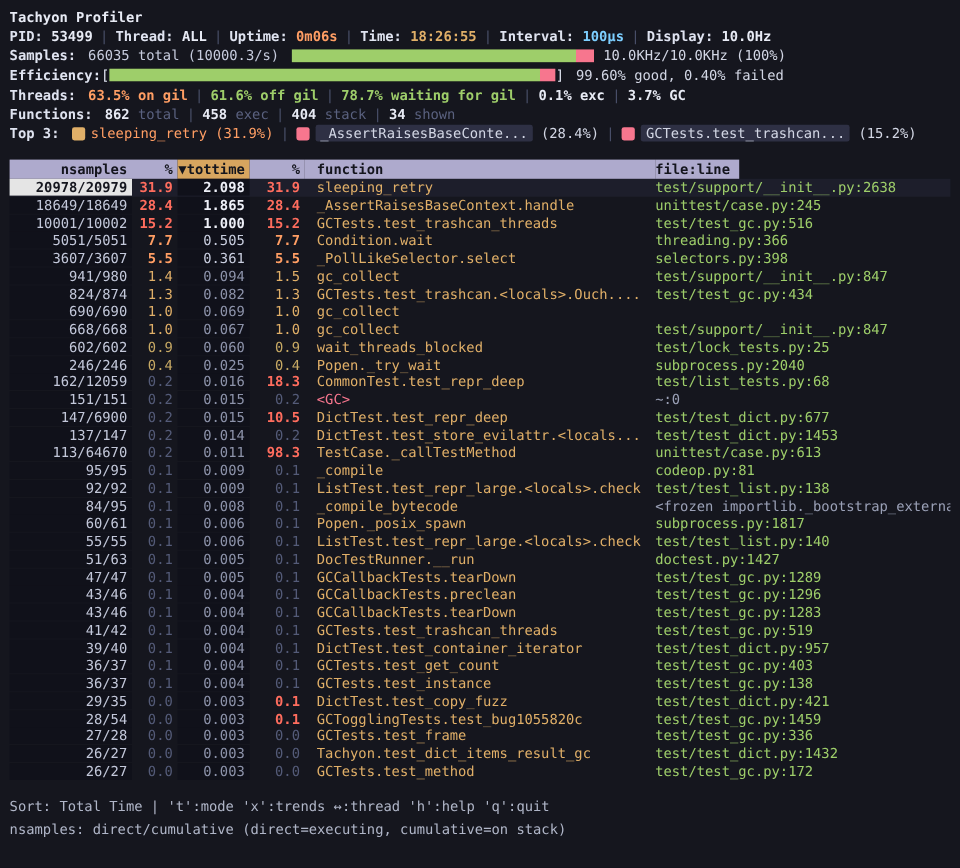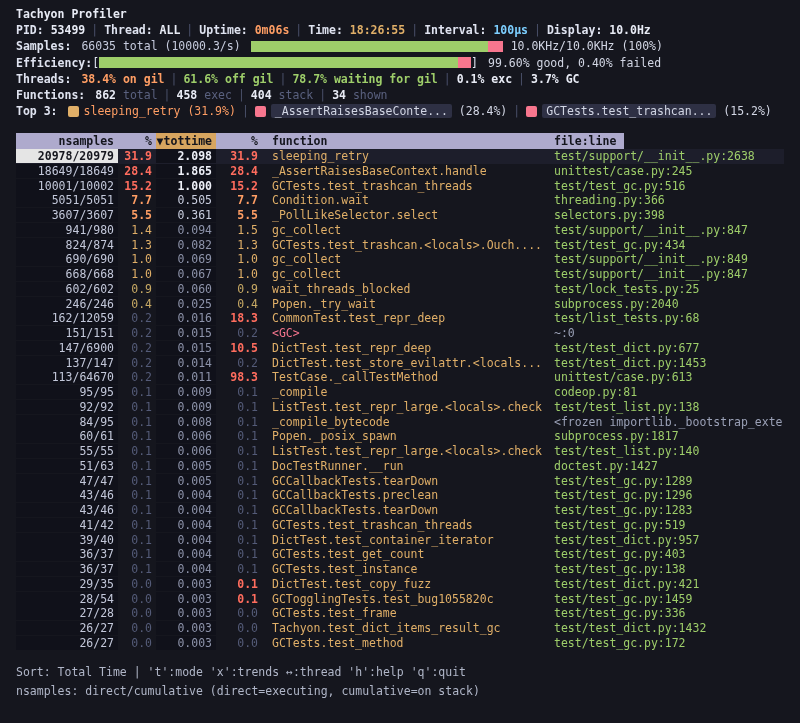--- a/index.html
+++ b/index.html
@@ -3,21 +3,21 @@
 <meta charset="utf-8">
 <style>
   :root{
     --bg:#15161e; --fg:#c6cbdd; --white:#e8ebf5; --dim:#5a617f; --sep:#4a506a;
     --orange:#ff9e64; --yellow:#e0af68; --cyan:#7dcfff; --green:#9ece6a; --red:#f7768e;
     --hotred:#ff6d5e; --colstrip:#10111a; --hdrbg:#aeaacd; --hdrsort:#d7a55f; --hdrtxt:#14151d;
   }
   *{box-sizing:border-box;}
   body{margin:0;background:var(--bg);color:var(--fg);
        font-family:"DejaVu Sans Mono",monospace;font-size:11.5px;}
-  .screen{width:800px;height:723px;padding:6px 16px;overflow:hidden;background:var(--bg);}
+  .screen{width:800px;height:723px;padding:6px 8px;overflow:hidden;background:var(--bg);}
   .hline{height:16.2px;display:flex;align-items:center;white-space:pre;}
   .b{font-weight:bold;}
   .c-white{color:var(--white);} .c-orange{color:var(--orange);} .c-yellow{color:var(--yellow);}
   .c-cyan{color:var(--cyan);} .c-green{color:var(--green);} .c-light{color:#d2d6e4;}
   .dim{color:var(--dim);}
   .sep{color:var(--sep);padding:0 6px;}
   .lab{color:#dfe3f0;font-weight:bold;}
   .title{color:var(--white);font-weight:bold;}
 
   .bar{height:11px;display:inline-flex;overflow:hidden;}
@@ -97,21 +97,21 @@
     <span class="bar bar-eff">
       <span class="bar-seg-green" style="width: 96.5%;"></span>
       <span class="bar-seg-pink" style="width: 3.5%;"></span>
     </span>
     <span class="bracket">]</span>
     <span class="c-light" style="padding-left:10px">99.60% good, 0.40% failed</span>
   </div>
 
   <div class="hline">
     <span class="lab" style="margin-right:10px">Threads:</span>
-    <span style="display:inline-flex;align-items:center;"><span class="b c-orange">38.4% on gil</span><span class="sep">|</span><span class="b c-green">61.6% off gil</span><span class="sep">|</span><span class="b c-green">78.7% waiting for gil</span><span class="sep">|</span><span class="b c-white">0.1% exc</span><span class="sep">|</span><span class="b c-white">3.7% GC</span></span>
+    <span style="display:inline-flex;align-items:center;"><span class="b c-orange">63.5% on gil</span><span class="sep">|</span><span class="b c-green">61.6% off gil</span><span class="sep">|</span><span class="b c-green">78.7% waiting for gil</span><span class="sep">|</span><span class="b c-white">0.1% exc</span><span class="sep">|</span><span class="b c-white">3.7% GC</span></span>
   </div>
 
   <div class="hline">
     <span class="lab" style="margin-right:10px">Functions:</span>
     <span style="display:inline-flex;align-items:center;"><span class="b c-white">862 </span><span class="dim">total</span><span class="sep">|</span><span class="b c-white">458 </span><span class="dim">exec</span><span class="sep">|</span><span class="b c-white">404 </span><span class="dim">stack</span><span class="sep">|</span><span class="b c-white">34 </span><span class="dim">shown</span></span>
   </div>
 
   <div class="hline">
     <span class="lab" style="margin-right:10px">Top 3:</span>
     <span style="display:inline-flex;align-items:center;"><span class="icon-sq" style="background: rgb(224, 175, 104);"></span><span class="c-orange">sleeping_retry</span><span class="c-orange"> (31.9%)</span><span class="sep">|</span><span class="icon-sq" style="background: rgb(247, 118, 142);"></span><span class="top3-box c-light">_AssertRaisesBaseConte...</span><span class="c-light"> (28.4%)</span><span class="sep">|</span><span class="icon-sq" style="background: rgb(247, 118, 142);"></span><span class="top3-box c-light">GCTests.test_trashcan...</span><span class="c-light"> (15.2%)</span></span>
@@ -129,21 +129,21 @@
   </div>
 
   <div>
       <div class="trow selected"><span class="c-ns">20978/20979</span><span class="c-pct pc-red">31.9</span><span class="c-tot tot-hi">2.098</span><span class="c-cum pc-red">31.9</span><span class="c-fn fn-normal">sleeping_retry</span><span class="c-file file-green">test/support/__init__.py:2638</span></div>
       <div class="trow"><span class="c-ns">18649/18649</span><span class="c-pct pc-red">28.4</span><span class="c-tot tot-hi">1.865</span><span class="c-cum pc-red">28.4</span><span class="c-fn fn-normal">_AssertRaisesBaseContext.handle</span><span class="c-file file-green">unittest/case.py:245</span></div>
       <div class="trow"><span class="c-ns">10001/10002</span><span class="c-pct pc-red">15.2</span><span class="c-tot tot-hi">1.000</span><span class="c-cum pc-red">15.2</span><span class="c-fn fn-normal">GCTests.test_trashcan_threads</span><span class="c-file file-green">test/test_gc.py:516</span></div>
       <div class="trow"><span class="c-ns">5051/5051</span><span class="c-pct pc-orange">7.7</span><span class="c-tot tot-mid">0.505</span><span class="c-cum pc-orange">7.7</span><span class="c-fn fn-normal">Condition.wait</span><span class="c-file file-green">threading.py:366</span></div>
       <div class="trow"><span class="c-ns">3607/3607</span><span class="c-pct pc-orange">5.5</span><span class="c-tot tot-mid">0.361</span><span class="c-cum pc-orange">5.5</span><span class="c-fn fn-normal">_PollLikeSelector.select</span><span class="c-file file-green">selectors.py:398</span></div>
       <div class="trow"><span class="c-ns">941/980</span><span class="c-pct pc-yellow">1.4</span><span class="c-tot tot-lo">0.094</span><span class="c-cum pc-yellow">1.5</span><span class="c-fn fn-normal">gc_collect</span><span class="c-file file-green">test/support/__init__.py:847</span></div>
       <div class="trow"><span class="c-ns">824/874</span><span class="c-pct pc-yellow">1.3</span><span class="c-tot tot-lo">0.082</span><span class="c-cum pc-yellow">1.3</span><span class="c-fn fn-normal">GCTests.test_trashcan.&lt;locals&gt;.Ouch....</span><span class="c-file file-green">test/test_gc.py:434</span></div>
-      <div class="trow"><span class="c-ns">690/690</span><span class="c-pct pc-yellow">1.0</span><span class="c-tot tot-lo">0.069</span><span class="c-cum pc-yellow">1.0</span><span class="c-fn fn-normal">gc_collect</span><span class="c-file file-green">test/support/__init__.py:849</span></div>
+      <div class="trow"><span class="c-ns">690/690</span><span class="c-pct pc-yellow">1.0</span><span class="c-tot tot-lo">0.069</span><span class="c-cum pc-yellow">1.0</span><span class="c-fn fn-normal">gc_collect</span></div>
       <div class="trow"><span class="c-ns">668/668</span><span class="c-pct pc-yellow">1.0</span><span class="c-tot tot-lo">0.067</span><span class="c-cum pc-yellow">1.0</span><span class="c-fn fn-normal">gc_collect</span><span class="c-file file-green">test/support/__init__.py:847</span></div>
       <div class="trow"><span class="c-ns">602/602</span><span class="c-pct pc-mild">0.9</span><span class="c-tot tot-lo">0.060</span><span class="c-cum pc-mild">0.9</span><span class="c-fn fn-normal">wait_threads_blocked</span><span class="c-file file-green">test/lock_tests.py:25</span></div>
       <div class="trow"><span class="c-ns">246/246</span><span class="c-pct pc-mild">0.4</span><span class="c-tot tot-lo">0.025</span><span class="c-cum pc-mild">0.4</span><span class="c-fn fn-normal">Popen._try_wait</span><span class="c-file file-green">subprocess.py:2040</span></div>
       <div class="trow"><span class="c-ns">162/12059</span><span class="c-pct pc-dim">0.2</span><span class="c-tot tot-lo">0.016</span><span class="c-cum pc-red">18.3</span><span class="c-fn fn-normal">CommonTest.test_repr_deep</span><span class="c-file file-green">test/list_tests.py:68</span></div>
       <div class="trow"><span class="c-ns">151/151</span><span class="c-pct pc-dim">0.2</span><span class="c-tot tot-lo">0.015</span><span class="c-cum pc-dim">0.2</span><span class="c-fn fn-special">&lt;GC&gt;</span><span class="c-file file-dim">~:0</span></div>
       <div class="trow"><span class="c-ns">147/6900</span><span class="c-pct pc-dim">0.2</span><span class="c-tot tot-lo">0.015</span><span class="c-cum pc-red">10.5</span><span class="c-fn fn-normal">DictTest.test_repr_deep</span><span class="c-file file-green">test/test_dict.py:677</span></div>
       <div class="trow"><span class="c-ns">137/147</span><span class="c-pct pc-dim">0.2</span><span class="c-tot tot-lo">0.014</span><span class="c-cum pc-dim">0.2</span><span class="c-fn fn-normal">DictTest.test_store_evilattr.&lt;locals...</span><span class="c-file file-green">test/test_dict.py:1453</span></div>
       <div class="trow"><span class="c-ns">113/64670</span><span class="c-pct pc-dim">0.2</span><span class="c-tot tot-lo">0.011</span><span class="c-cum pc-red">98.3</span><span class="c-fn fn-normal">TestCase._callTestMethod</span><span class="c-file file-green">unittest/case.py:613</span></div>
       <div class="trow"><span class="c-ns">95/95</span><span class="c-pct pc-dim">0.1</span><span class="c-tot tot-lo">0.009</span><span class="c-cum pc-dim">0.1</span><span class="c-fn fn-normal">_compile</span><span class="c-file file-green">codeop.py:81</span></div>
       <div class="trow"><span class="c-ns">92/92</span><span class="c-pct pc-dim">0.1</span><span class="c-tot tot-lo">0.009</span><span class="c-cum pc-dim">0.1</span><span class="c-fn fn-normal">ListTest.test_repr_large.&lt;locals&gt;.check</span><span class="c-file file-green">test/test_list.py:138</span></div>

